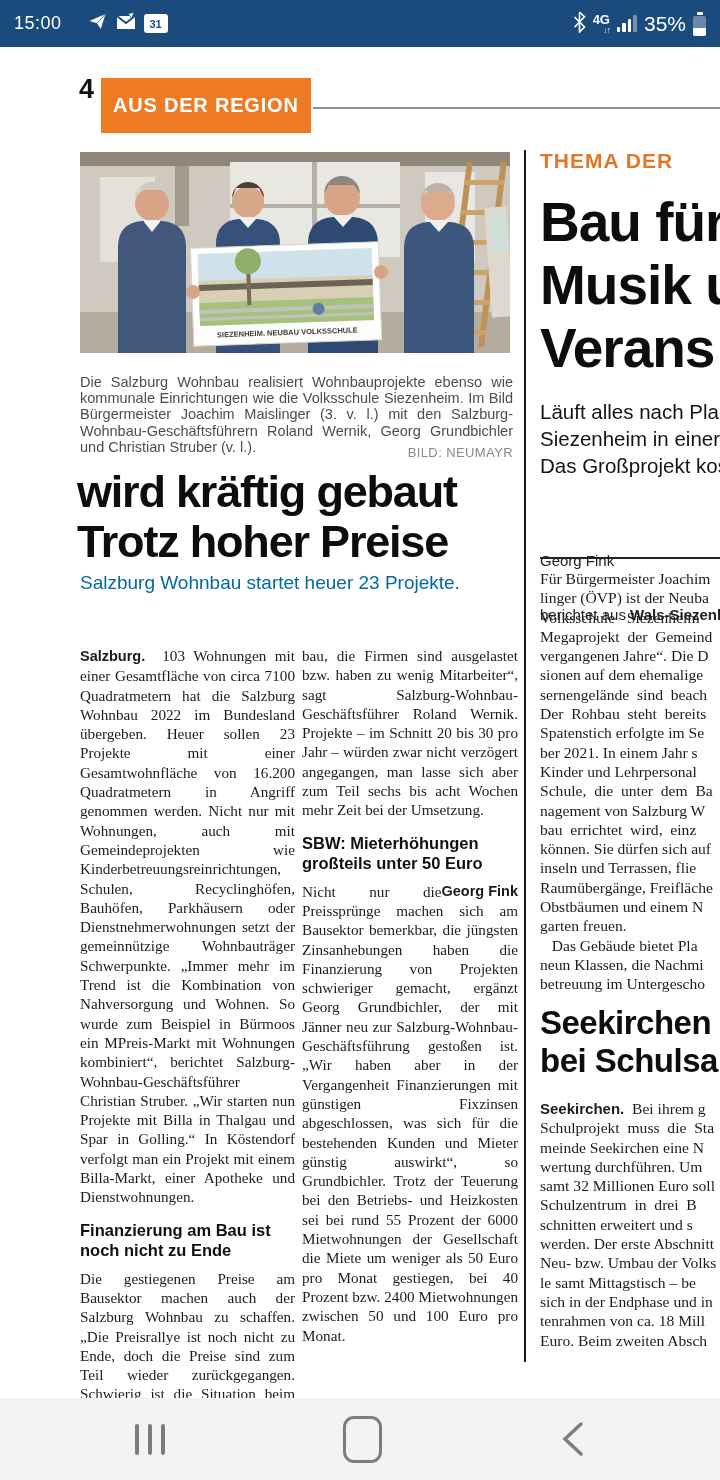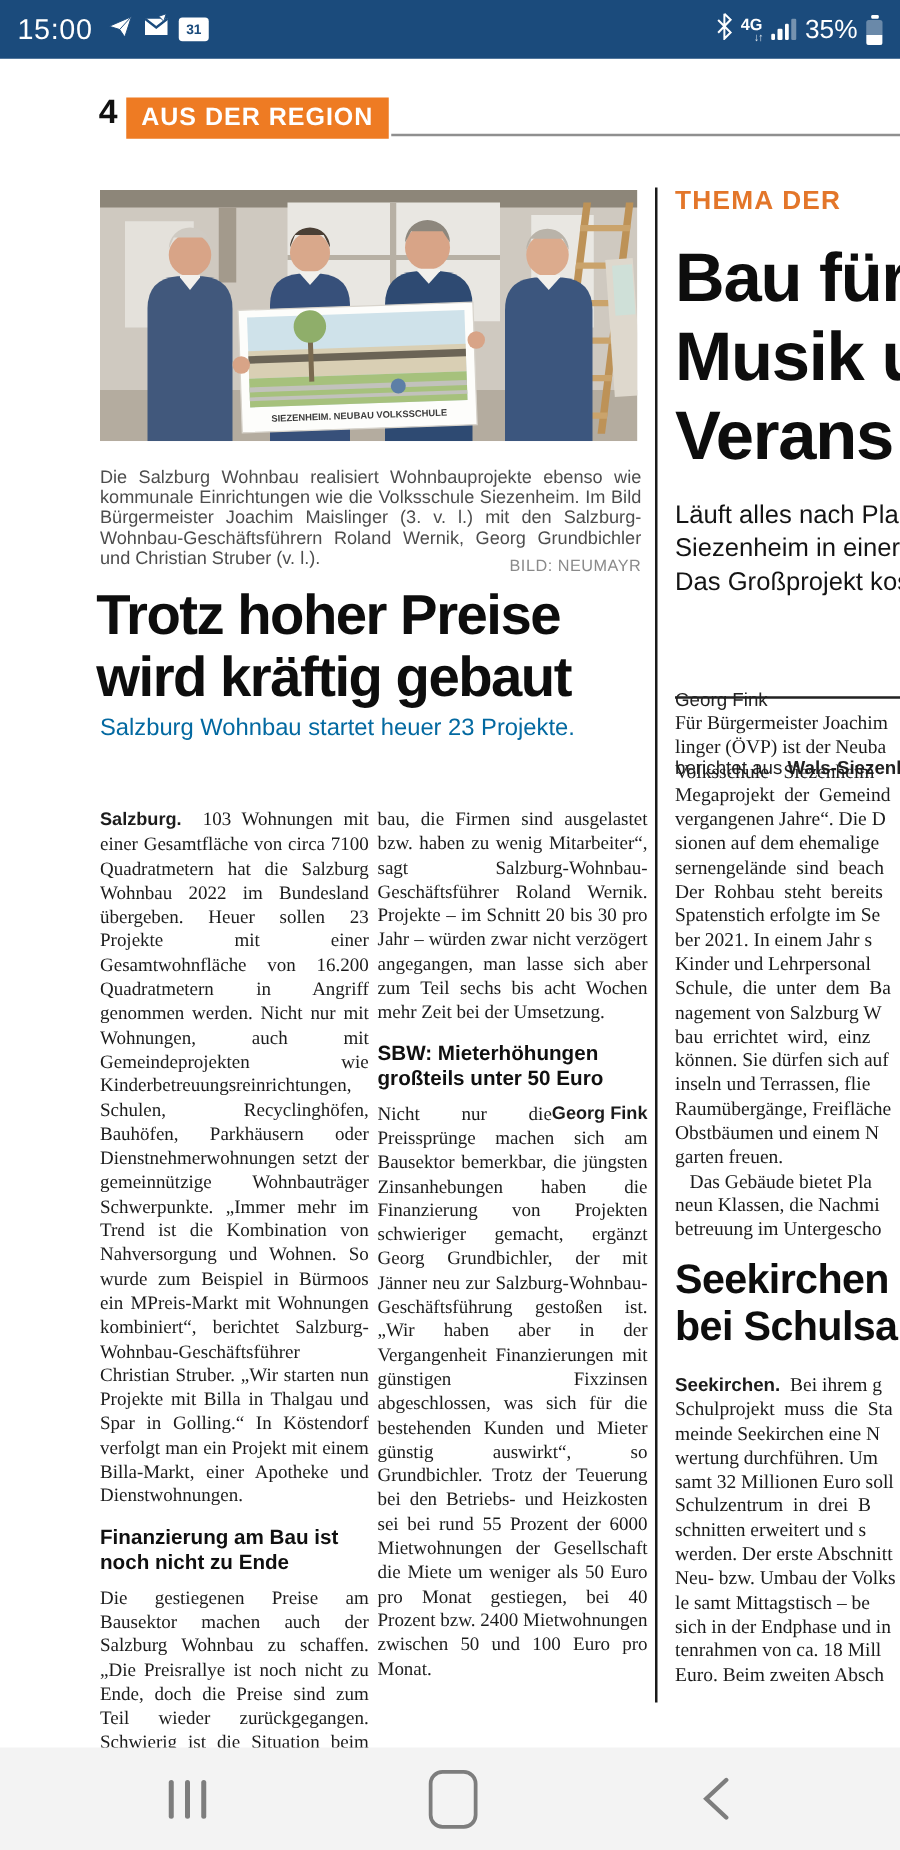--- a/index.html
+++ b/index.html
@@ -3,21 +3,21 @@
 <meta charset="utf-8">
 <style>
   html,body{margin:0;padding:0;}
   body{width:720px;height:1480px;overflow:hidden;background:#fff;
        font-family:"Liberation Sans",sans-serif;}
   .screen{position:relative;width:720px;height:1480px;overflow:hidden;background:#fff;}
 
   
   .status-bar{position:absolute;left:0;top:0;width:720px;height:47px;background:#1b4b7c;
     display:flex;align-items:center;padding:0 14px;box-sizing:border-box;color:#fff;}
-  .sb-time{font-size:23px;letter-spacing:.5px;margin-right:12px;}
+  .sb-time{font-size:18px;letter-spacing:.5px;margin-right:25px;}
   .sb-left{display:flex;align-items:center;gap:7px;}
   .sb-right{margin-left:auto;display:flex;align-items:center;gap:7px;}
   .sb-cal{width:24px;height:19px;background:#fff;border-radius:3px;color:#1b4b7c;
     font-size:11px;font-weight:bold;display:flex;align-items:center;justify-content:center;}
   .sb-net{display:flex;flex-direction:column;align-items:flex-end;line-height:1;}
   .sb-net .g{font-size:13px;font-weight:bold;}
   .sb-net .arrows{font-size:9px;letter-spacing:-1px;opacity:.85;}
   .sb-bars{display:flex;align-items:flex-end;gap:2px;height:17px;}
   .sb-bars span{width:3.5px;background:#fff;border-radius:1px;display:block;}
   .sb-bars .b1{height:5px;} .sb-bars .b2{height:9px;} .sb-bars .b3{height:13px;}
@@ -25,21 +25,21 @@
   .sb-pct{font-size:21px;}
   .sb-batt{position:relative;width:13px;height:24px;}
   .sb-batt .cap{position:absolute;left:3.5px;top:0;width:6px;height:3px;background:#fff;border-radius:1px;}
   .sb-batt .body{position:absolute;left:0;top:4px;width:13px;height:20px;background:rgba(255,255,255,.35);border-radius:2px;overflow:hidden;}
   .sb-batt .fill{position:absolute;left:0;bottom:0;width:100%;height:40%;background:#fff;}
 
   
   .page-number{position:absolute;left:79px;top:74px;font-size:27px;font-weight:bold;color:#111;}
   .section-badge{position:absolute;left:101px;top:78px;height:31px;line-height:31px;
     background:#ee7b23;color:#fff;font-size:20px;font-weight:bold;letter-spacing:.8px;
-    padding:1px 12px;}
+    padding:12px 12px;}
   .header-rule{position:absolute;left:313px;top:107px;width:407px;height:2px;background:#8f8f8f;}
 
   
   .photo{position:absolute;left:80px;top:152px;width:430px;height:201px;overflow:hidden;}
 
   
   .caption{position:absolute;left:80px;top:359px;width:433px;font-size:14.5px;line-height:16.4px;
     text-align:justify;color:#4d4d4d;}
   .caption .credit{float:right;font-size:13px;color:#8a8a8a;letter-spacing:.4px;margin-top:6px;}
 
@@ -199,22 +199,22 @@
       </g>
       <circle cx="113" cy="140" r="7" fill="#d8a487"></circle>
       <circle cx="301" cy="120" r="7" fill="#d8a487"></circle>
     </svg>
   </div>
 
   <p class="caption"><span>Die Salzburg Wohnbau realisiert Wohnbauprojekte ebenso wie kommunale Einrichtungen wie die Volksschule Siezenheim. Im Bild Bürgermeister Joachim Maislinger (3. v. l.) mit den Salzburg-Wohnbau-Geschäftsführern Roland Wernik, Georg Grundbichler und Christian Struber (v. l.).</span><span class="credit">BILD: NEUMAYR</span></p>
 
   <h1 class="headline" style="margin:0;font-size:45px;">
 
-  <div>Trotz hoher Preise</div>
-      <div>wird kräftig gebaut</div>
+  <div>wird kräftig gebaut</div>
+      <div>Trotz hoher Preise</div>
     </h1>
   <div class="subhead">
 
   <div>Salzburg Wohnbau startet heuer 23 Projekte.</div>
     </div>
 
   <div class="col col1">
     <p><span class="lead">Salzburg.</span><span>&nbsp; 103 Wohnungen mit einer Gesamtfläche von circa 7100 Quadratmetern hat die Salzburg Wohnbau 2022 im Bundesland übergeben. Heuer sollen 23 Projekte mit einer Gesamtwohnfläche von 16.200 Quadratmetern in Angriff genommen werden. Nicht nur mit Wohnungen, auch mit Gemeindeprojekten wie Kinderbetreuungsreinrichtungen, Schulen, Recyclinghöfen, Bauhöfen, Parkhäusern oder Dienstnehmerwohnungen setzt der gemeinnützige Wohnbauträger Schwerpunkte. „Immer mehr im Trend ist die Kombination von Nahversorgung und Wohnen. So wurde zum Beispiel in Bürmoos ein MPreis-Markt mit Wohnungen kombiniert“, berichtet Salzburg-Wohnbau-Geschäftsführer Christian Struber. „Wir starten nun Projekte mit Billa in Thalgau und Spar in Golling.“ In Köstendorf verfolgt man ein Projekt mit einem Billa-Markt, einer Apotheke und Dienstwohnungen.</span></p>
     <h3>Finanzierung am Bau ist noch nicht zu Ende</h3>
     <p>Die gestiegenen Preise am Bausektor machen auch der Salzburg Wohnbau zu schaffen. „Die Preisrallye ist noch nicht zu Ende, doch die Preise sind zum Teil wieder zurückgegangen. Schwierig ist die Situation beim Innenaus-</p>

